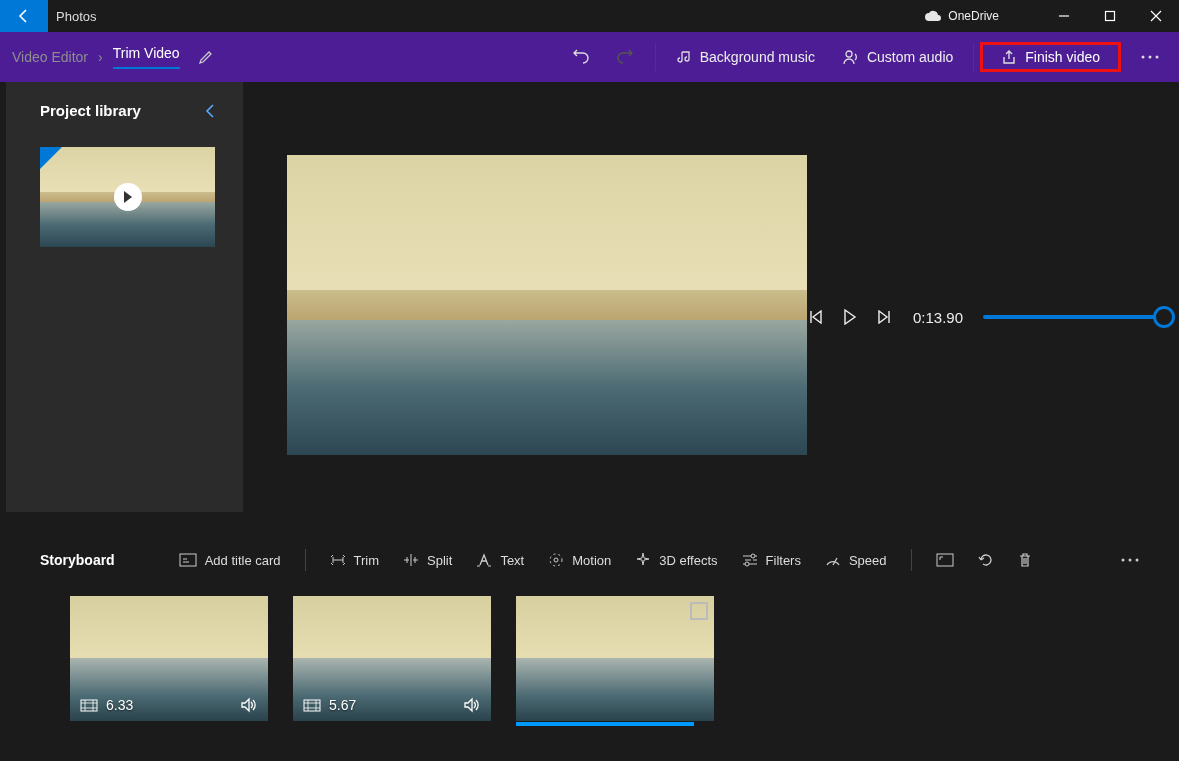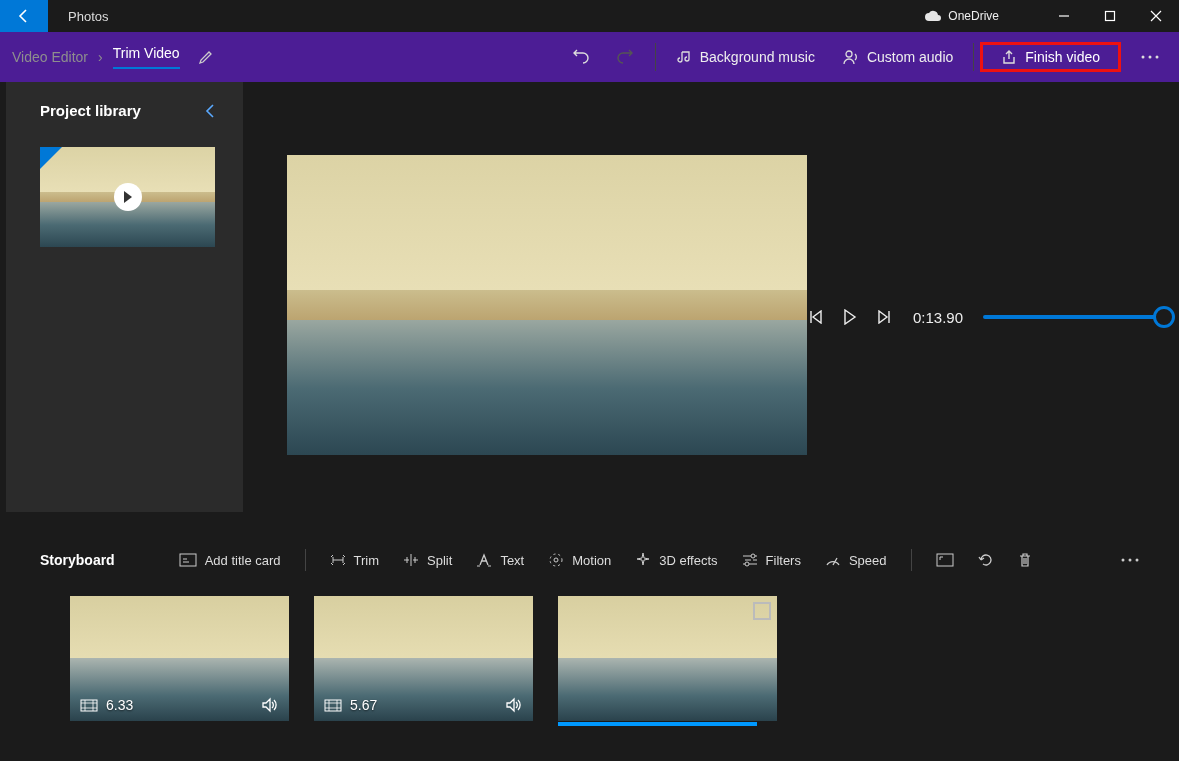--- a/index.html
+++ b/index.html
@@ -22,21 +22,21 @@
   }
   .back-btn {
     width: 48px;
     height: 32px;
     background: #0078d7;
     display: flex;
     align-items: center;
     justify-content: center;
     cursor: pointer;
   }
-  .app-title { margin-left: 20px; font-size: 13px; color: #ddd; }
+  .app-title { margin-left: 8px; font-size: 13px; color: #ddd; }
   .onedrive-group {
     position: absolute;
     right: 180px;
     display: flex;
     align-items: center;
     gap: 6px;
     font-size: 12px;
     color: #eee;
   }
   .window-controls {
@@ -168,21 +168,21 @@
   .sb-sep { width:1px; height:22px; background:#444; margin:0 10px;}
   .sb-btn { display:flex; align-items:center; gap:8px; padding:6px 10px; color:#ddd; cursor:pointer; font-size:13px;}
   .sb-icon-only { cursor:pointer; padding:6px 10px;}
 
   .clips {
     display:flex;
     gap:25px;
     padding: 10px 0 0 70px;
   }
   .clip {
-    width:219px; height:125px;
+    width:198px; height:125px;
     position:relative;
     cursor:pointer;
   }
   .clip .beach-scene {
     width:100%;height:100%;
     background:
       linear-gradient(to bottom,
         #d8cfa0 0%, #e6ddb2 50%,
         #aab4af 50%, #4b6a73 80%,
         #2a424c 100%);

